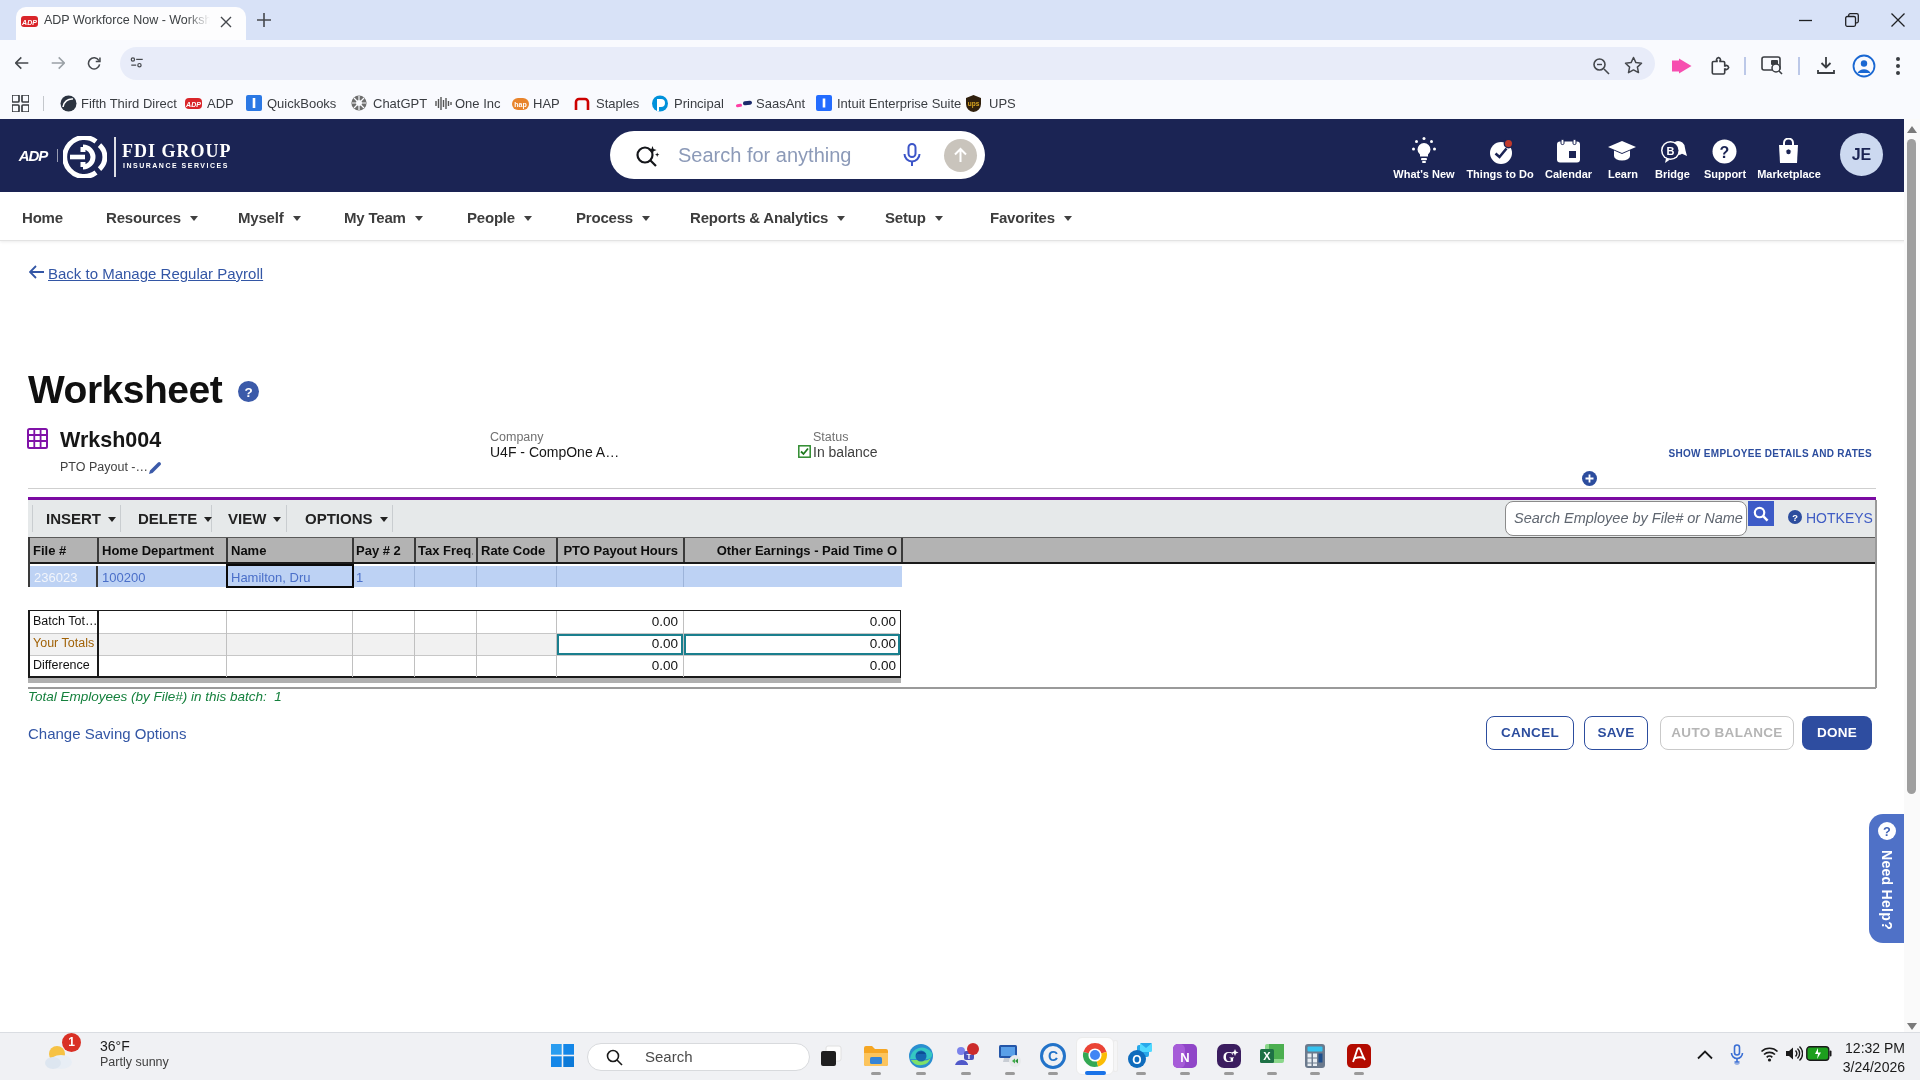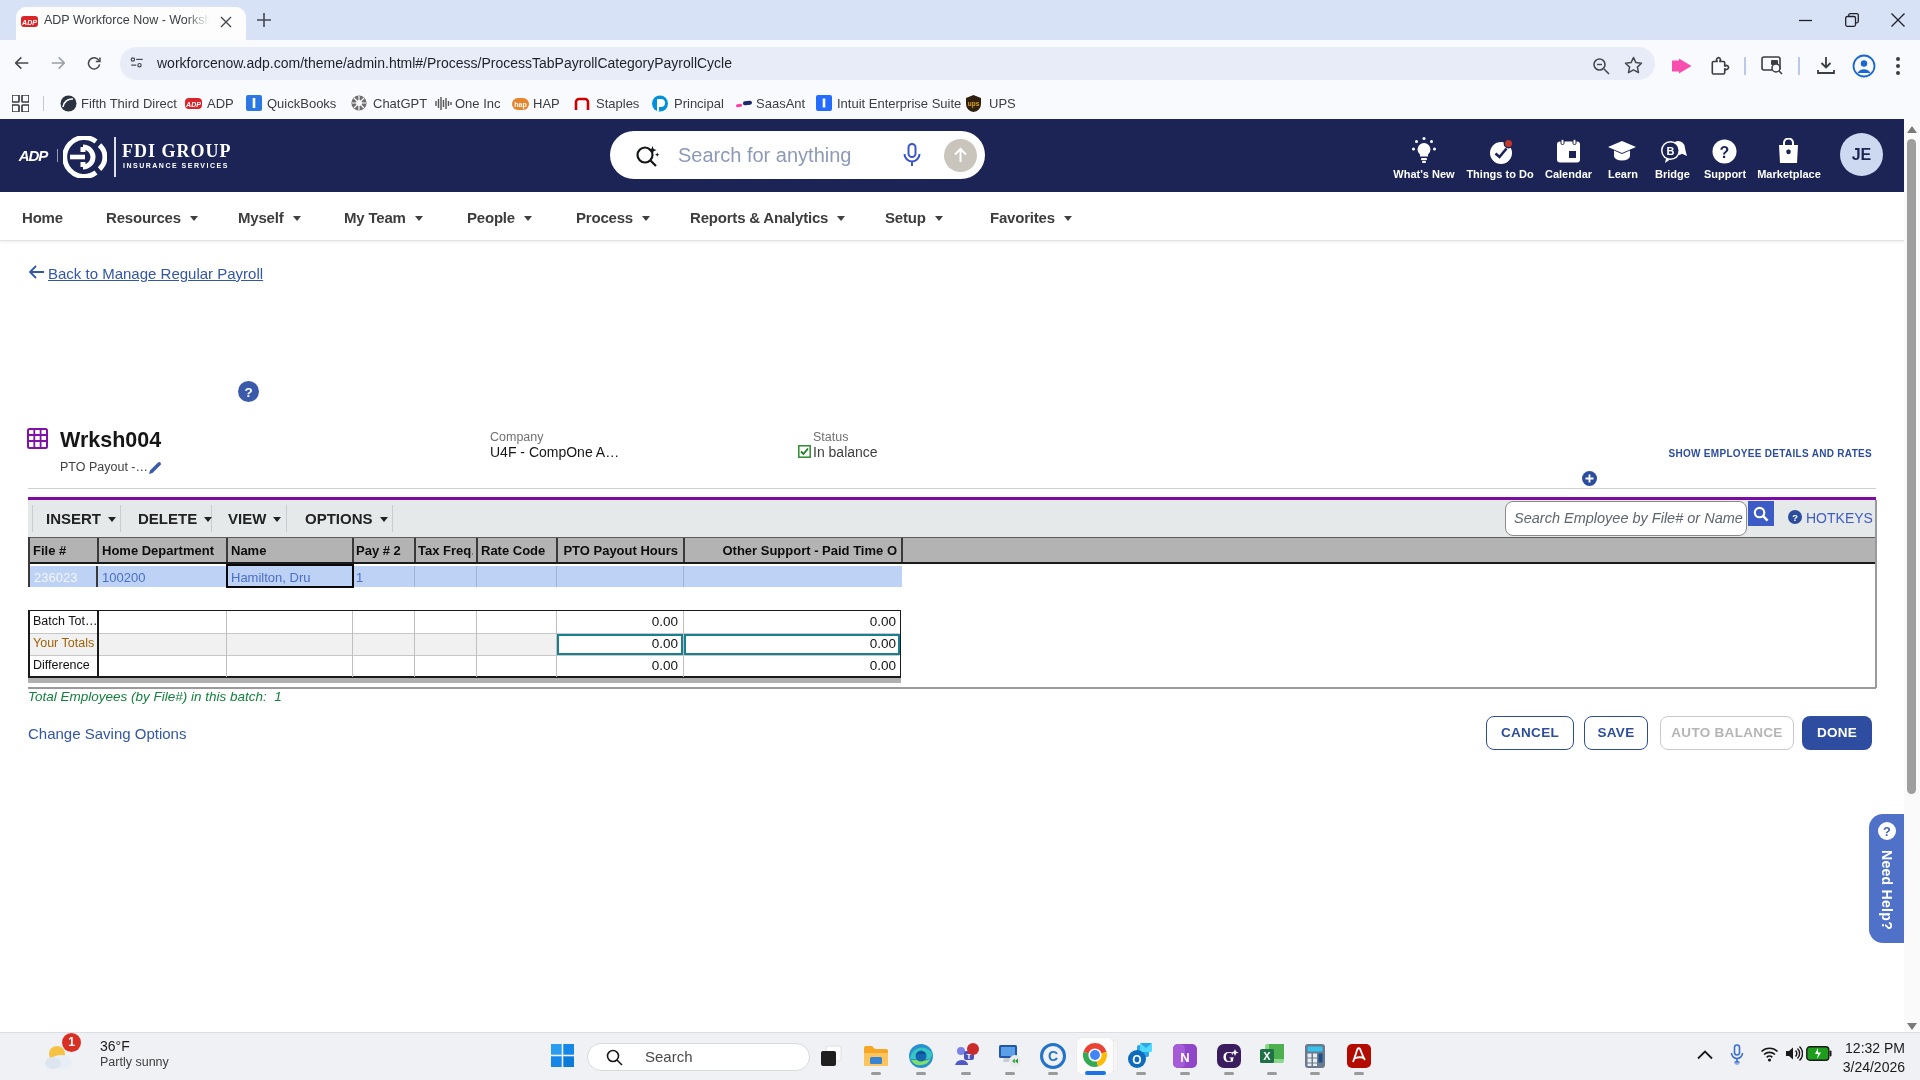--- a/index.html
+++ b/index.html
@@ -93,21 +93,20 @@
       <path d="M17 6.5 A8 8 0 1 0 18 12" stroke="#45484d" stroke-width="2.2" fill="none"></path>
       <path d="M18.5 2 L18.5 8 L12.5 8" fill="none" stroke="#45484d" stroke-width="2.2"></path>
     </svg>
 <div class="abs" id="urlpill"></div>
 <svg class="abs" style="left:128px;top:55px" width="18" height="17" viewBox="0 0 22 20">
       <circle cx="6" cy="5" r="2" fill="none" stroke="#45484d" stroke-width="1.5"></circle>
       <path d="M10 5 L18 5" stroke="#45484d" stroke-width="1.5"></path>
       <circle cx="14" cy="12" r="2" fill="none" stroke="#45484d" stroke-width="1.5"></circle>
       <path d="M4 12 L10 12" stroke="#45484d" stroke-width="1.5"></path>
     </svg>
-<div class="abs" id="urltext">workforcenow.adp.com/theme/admin.html#/Process/ProcessTabPayrollCategoryPayrollCycle</div>
 
 <svg class="abs" style="left:1592px;top:57px" width="18" height="18" viewBox="0 0 18 18">
       <circle cx="7.5" cy="7.5" r="5.5" fill="none" stroke="#45484d" stroke-width="1.6"></circle>
       <path d="M12 12 L17 17" stroke="#45484d" stroke-width="1.6"></path>
       <path d="M5 7.5 L10 7.5" stroke="#45484d" stroke-width="1.4"></path>
     </svg>
 <svg class="abs" style="left:1624px;top:56px" width="19" height="19" viewBox="0 0 19 19">
       <path d="M9.5 1.5 L11.9 6.6 L17.5 7.3 L13.4 11.1 L14.5 16.6 L9.5 13.9 L4.5 16.6 L5.6 11.1 L1.5 7.3 L7.1 6.6 Z" fill="none" stroke="#45484d" stroke-width="1.5" stroke-linejoin="round"></path>
     </svg>
 
@@ -300,20 +299,21 @@
 <div class="abs nav" style="left:467px">People<span class="caret"></span></div>
 <div class="abs nav" style="left:576px">Process<span class="caret"></span></div>
 <div class="abs nav" style="left:690px">Reports &amp; Analytics<span class="caret"></span></div>
 <div class="abs nav" style="left:885px">Setup<span class="caret"></span></div>
 <div class="abs nav" style="left:990px">Favorites<span class="caret"></span></div>
 
 <svg class="abs" style="left:29px;top:265px" width="16" height="14" viewBox="0 0 16 14">
       <path d="M7 1 L1 7 L7 13 M1 7 L15 7" stroke="#3356a5" stroke-width="1.8" fill="none"></path>
     </svg>
 <div class="abs blue" style="left:48px;top:265px;font-size:15px;text-decoration:underline">Back to Manage Regular Payroll</div>
+<div class="abs" style="left:28px;top:368px;font-size:39px;font-weight:700;color:#101010;letter-spacing:-0.5px">Worksheet</div>
 <svg class="abs" style="left:238px;top:381px" width="21" height="21" viewBox="0 0 21 21">
       <circle cx="10.5" cy="10.5" r="10.5" fill="#3b5aa9"></circle>
       <text x="10.5" y="15.5" font-size="13.5" font-weight="bold" fill="#fff" text-anchor="middle" font-family="Liberation Sans">?</text>
     </svg>
 
 <svg class="abs" style="left:27px;top:428px" width="21" height="21" viewBox="0 0 21 21">
       <rect x="1" y="1" width="19" height="19" rx="1.5" fill="none" stroke="#8012a8" stroke-width="2"></rect>
       <path d="M1 7 L20 7 M1 13 L20 13 M7.3 1 L7.3 20 M13.6 1 L13.6 20" stroke="#8012a8" stroke-width="1.8"></path>
     </svg>
 <div class="abs" style="left:60px;top:428px;font-size:21.5px;font-weight:700;color:#161616">Wrksh004</div>
@@ -373,21 +373,21 @@
 <div class="abs" style="left:556px;top:538px;width:1.5px;height:24px;background:#3a3a3a"></div>
 <div class="abs" style="left:683px;top:538px;width:1.5px;height:24px;background:#3a3a3a"></div>
 <div class="abs" style="left:901px;top:538px;width:1.5px;height:24px;background:#3a3a3a"></div>
 <div class="abs" style="left:33px;top:543px;font-size:13px;font-weight:700;color:#0d0d0d">File #</div>
 <div class="abs" style="left:102px;top:543px;font-size:13px;font-weight:700;color:#0d0d0d">Home Department</div>
 <div class="abs" style="left:231px;top:543px;font-size:13px;font-weight:700;color:#0d0d0d">Name</div>
 <div class="abs" style="left:356px;top:543px;font-size:13px;font-weight:700;color:#0d0d0d">Pay # 2</div>
 <div class="abs" style="left:418px;top:543px;width:55px;overflow:hidden;white-space:nowrap;font-size:13px;font-weight:700;color:#0d0d0d">Tax Freq…</div>
 <div class="abs" style="left:481px;top:543px;font-size:13px;font-weight:700;color:#0d0d0d">Rate Code</div>
 <div class="abs" style="left:556px;top:543px;width:122px;font-size:13px;font-weight:700;color:#0d0d0d;text-align:right;white-space:nowrap">PTO Payout Hours</div>
-<div class="abs" style="left:683px;top:543px;width:214px;font-size:13px;font-weight:700;color:#0d0d0d;text-align:right;white-space:nowrap">Other Support - Paid Time O</div>
+<div class="abs" style="left:683px;top:543px;width:214px;font-size:13px;font-weight:700;color:#0d0d0d;text-align:right;white-space:nowrap">Other Earnings - Paid Time O</div>
 
 <div class="abs" style="left:28px;top:566px;width:874px;height:21px;background:#bdd2f4"></div>
 <div class="abs" style="left:96px;top:566px;width:2px;height:21px;background:#3a3a3a"></div>
 <div class="abs" style="left:414px;top:566px;width:1px;height:21px;background:#9db4da"></div>
 <div class="abs" style="left:476px;top:566px;width:1px;height:21px;background:#9db4da"></div>
 <div class="abs" style="left:556px;top:566px;width:1px;height:21px;background:#9db4da"></div>
 <div class="abs" style="left:683px;top:566px;width:1px;height:21px;background:#9db4da"></div>
 <div class="abs" style="left:34px;top:570px;font-size:13px;color:#f2f5fb">236023</div>
 <div class="abs" style="left:102px;top:570px;font-size:13px;color:#4a6fc9">100200</div>
 <div class="abs" style="left:226px;top:564px;width:128px;height:24px;border:2.5px solid #0a0a0a;background:#bdd2f4"></div>

